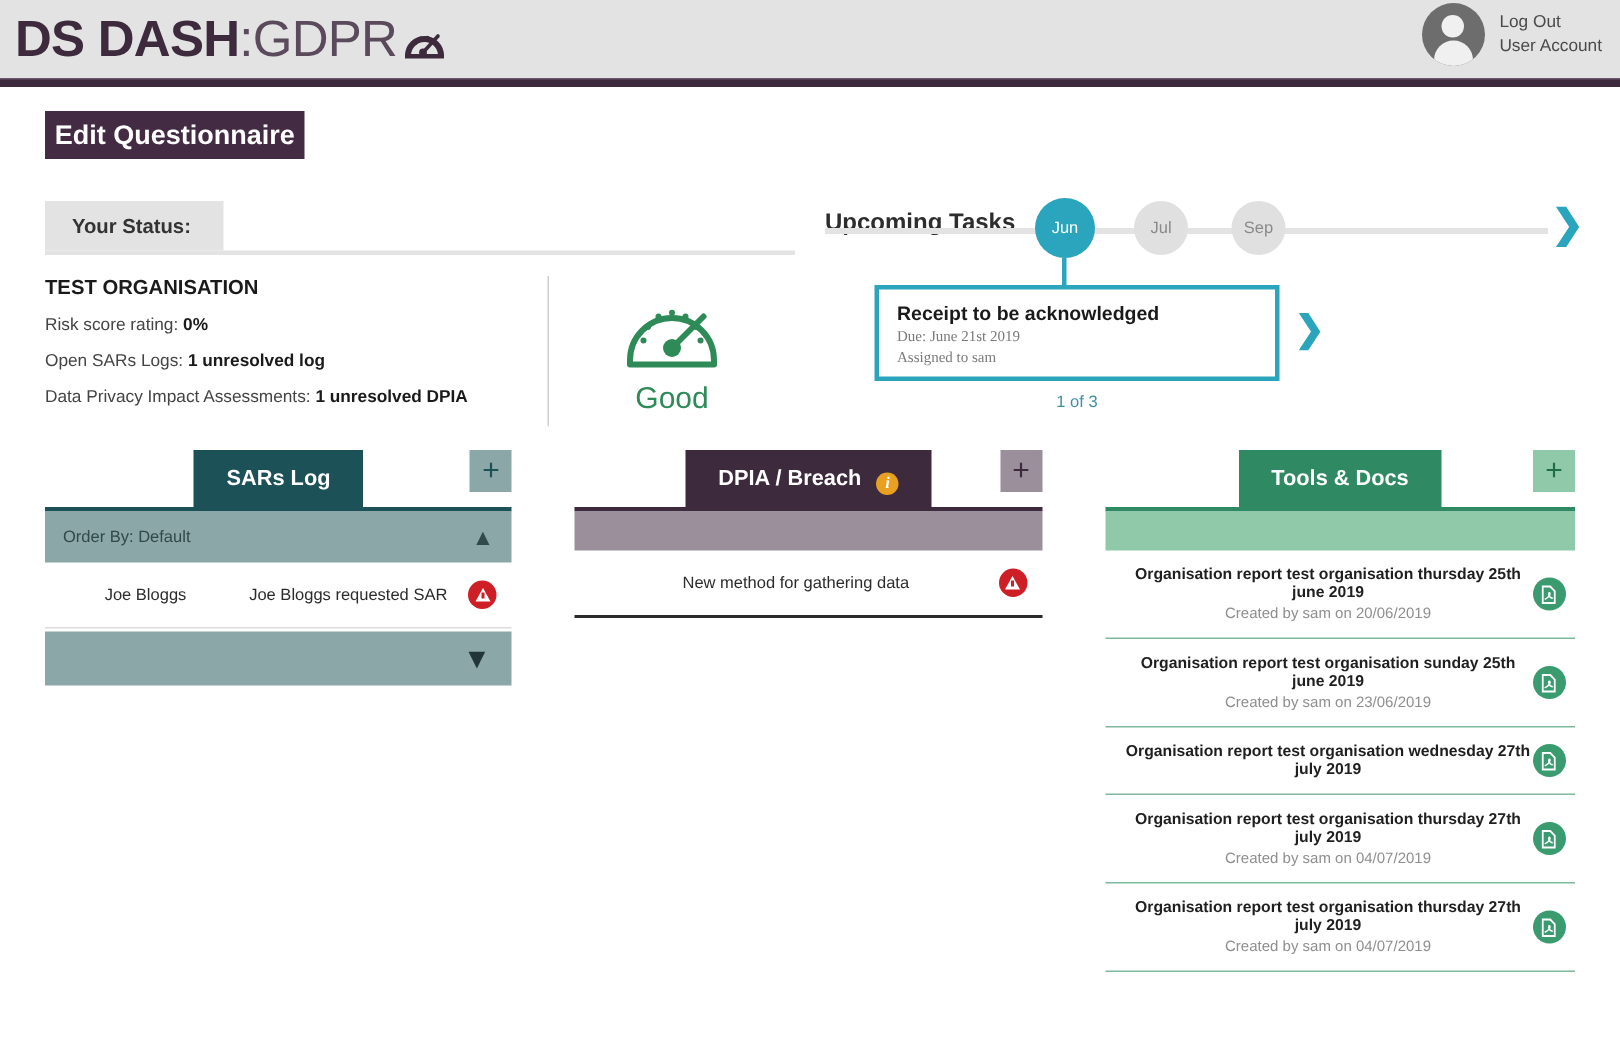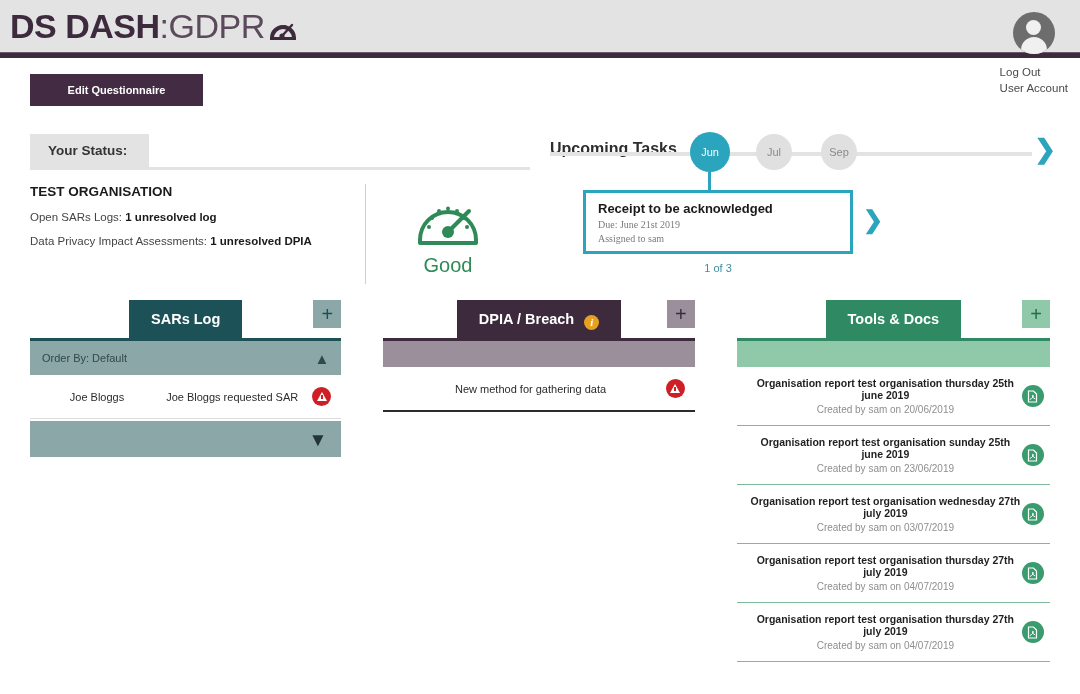--- a/index.html
+++ b/index.html
@@ -23,22 +23,22 @@
     margin-left: 10px;
     display: flex; align-items: baseline;
     font-size: 34px; letter-spacing: -0.5px;
     white-space: nowrap;
   }
   .logo-bold { font-weight: bold; color: #3d2b3d; }
   .logo-light { font-weight: normal; color: #5b4a5b; }
   .logo-gauge { margin-left: 3px; position: relative; top: 3px; }
 
   .header-right {
-    position: absolute; right: 12px; top: 12px;
-    display: flex; align-items: center; gap: 10px; flex-direction: column;
+    position: absolute; right: 12px; top: 2px;
+    display: flex; align-items: center; gap: 10px;
   }
   .avatar {
     width: 42px; height: 42px; border-radius: 50%;
     background: #6d6d6d; overflow: hidden; position: relative;
   }
   .avatar .head {
     position: absolute; width: 15px; height: 15px; border-radius: 50%;
     background: #f0f0f0; left: 13.5px; top: 8px;
   }
   .avatar .body {
@@ -52,21 +52,21 @@
   .header-rule-inner { width: 1080px; height: 1px; background: #6d566d; }
 
   
   .content { position: relative; width: 1080px; padding: 0 30px; }
 
   .btn-edit {
     display: block;
     margin: 16px 12px 0 0;
     width: 173px; height: 32px;
     background: #432c43; color: #ffffff;
-    border: none; font-size: 11px; font-weight: bold;
+    border: none; font-size: 18px; font-weight: bold;
     font-family: "Liberation Sans", sans-serif;
     cursor: pointer;
   }
 
   
   .row-top { display: flex; margin-top: 28px; }
   .status-col { width: 500px; }
   .tasks-col { width: 520px; margin-left: 20px; position: relative; }
 
   .tab-status {
@@ -270,20 +270,24 @@
   <div class="row-top">
 
     <div class="status-col">
       <div class="tab-status">Your Status:</div>
       <div class="status-underline"></div>
 
       <div class="status-body">
         <div class="status-text">
           <div class="org-name">TEST ORGANISATION</div>
           <div class="status-line">
+            <span>Risk score rating:</span>
+            <b>0%</b>
+          </div>
+          <div class="status-line">
             <span>Open SARs Logs:</span>
             <b>1 unresolved log</b>
           </div>
           <div class="status-line">
             <span>Data Privacy Impact Assessments:</span>
             <b>1 unresolved DPIA</b>
           </div>
         </div>
 
         <div class="status-divider"></div>
@@ -411,21 +415,20 @@
           <svg width="13" height="13" viewBox="0 0 13 13">
               <path d="M2.5 1 h5 l3 3 v8 h-8 z" fill="none" stroke="#ffffff" stroke-width="1.2"></path>
               <path d="M3.8 9.6 c3-1.4 4.2-4 3.2-4.4 -1-0.4 -0.6 3.4 2.2 3.6" fill="none" stroke="#ffffff" stroke-width="1"></path>
             </svg>
         </span>
       </div>
 
       <div class="doc-row">
         <div>
           <div class="doc-title">Organisation report test organisation wednesday 27th july 2019</div>
-          <div class="doc-sub">Created by sam on 03/07/2019</div>
         </div>
         <span class="pdf-icon">
           <svg width="13" height="13" viewBox="0 0 13 13">
               <path d="M2.5 1 h5 l3 3 v8 h-8 z" fill="none" stroke="#ffffff" stroke-width="1.2"></path>
               <path d="M3.8 9.6 c3-1.4 4.2-4 3.2-4.4 -1-0.4 -0.6 3.4 2.2 3.6" fill="none" stroke="#ffffff" stroke-width="1"></path>
             </svg>
         </span>
       </div>
 
       <div class="doc-row">

